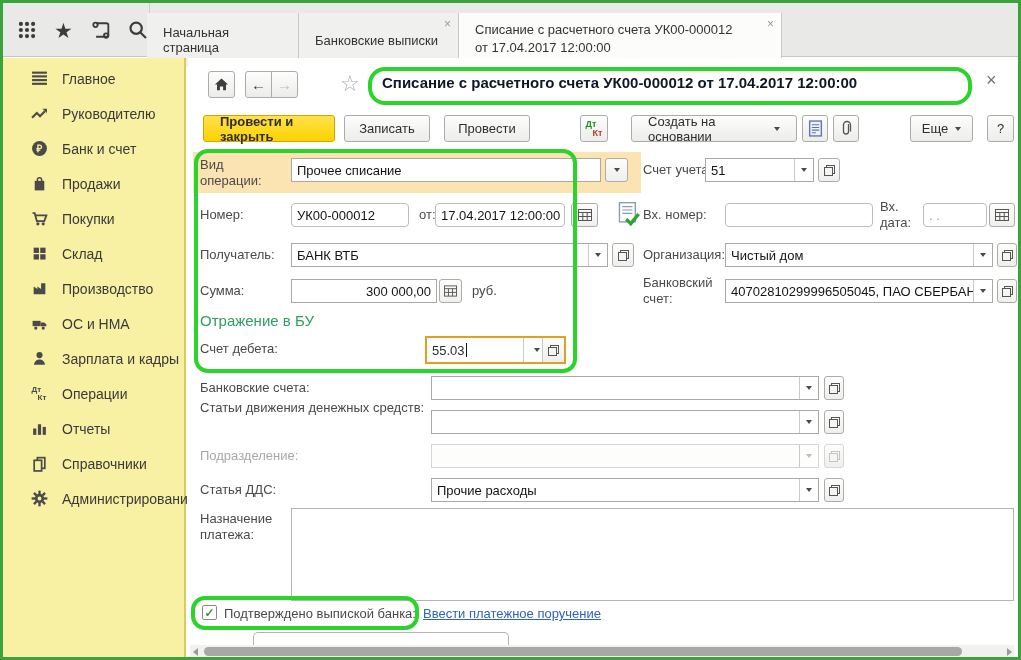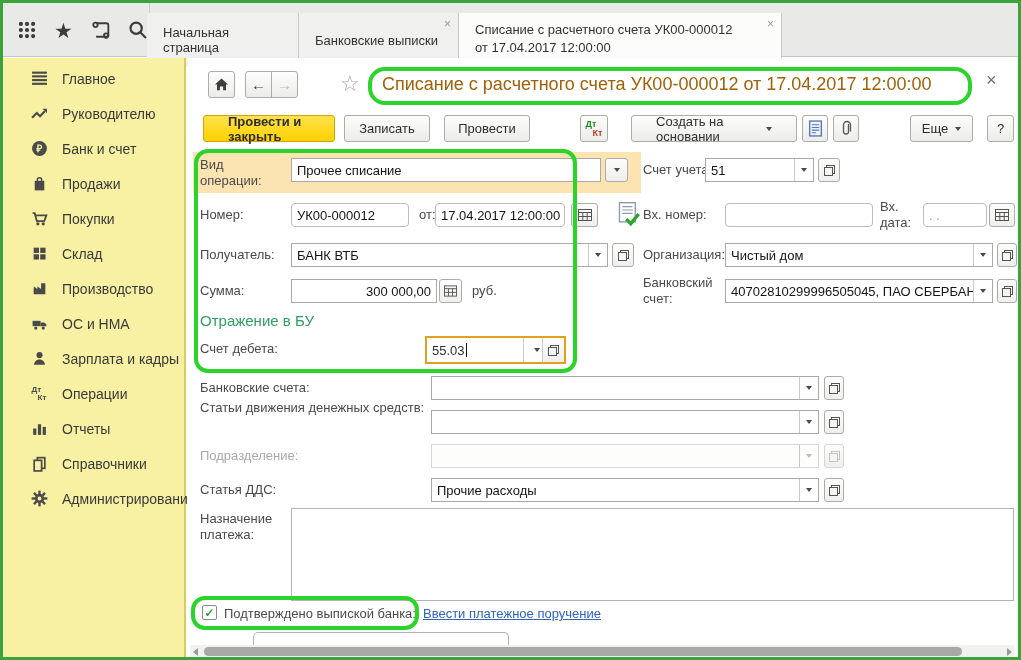--- a/index.html
+++ b/index.html
@@ -23,31 +23,31 @@
   .sbitem{display:flex;align-items:center;gap:14px;height:35px;padding-left:27px;font-size:14px;color:#3a3a3a;cursor:default;}
   .sbitem .ic{width:18px;height:18px;display:flex;align-items:center;justify-content:center;flex:0 0 18px;}
   .sbitem svg{display:block;}
   .dtkt-gray{font-size:8px;font-weight:bold;line-height:8px;color:#4a4a4a;display:block;}
   .dtkt-gray i{font-style:normal;display:block;}
   .dtkt-gray i:last-child{margin-left:6px;}
 
   
   .content{position:absolute;left:185px;top:55px;right:0;bottom:0;background:#fff;}
   .btn{position:absolute;height:27px;background:linear-gradient(#fdfdfc,#ececea);border:1px solid #acacaa;border-radius:3px;
-       display:flex;align-items:center;justify-content:center;font-size:13px;color:#2e2e2e;padding:0 24px;}
+       display:flex;align-items:center;justify-content:center;font-size:13px;color:#2e2e2e;padding:0 16px;}
   .btn.ic{padding:0;}
   .primary{background:linear-gradient(#ffe14d,#ffd200);border-color:#cfa700;font-weight:bold;}
   .navgrp .btn{border-radius:0;}
   .tri{width:0;height:0;border-left:3.5px solid transparent;border-right:3.5px solid transparent;border-top:4px solid #4a4a4a;display:inline-block;margin-left:7px;}
   .tri.dis{border-top-color:#bcbcba;}
   .dtkt-col{font-size:9px;font-weight:bold;line-height:9px;}
   .dtkt-col .dt{color:#1d8f1d;display:block;text-align:left;}
   .dtkt-col .kt{color:#c0392b;display:block;margin-left:7px;}
 
-  .title{position:absolute;left:194px;top:16px;width:575px;font-size:18px;color:#a16207;white-space:nowrap;overflow:hidden;}
+  .title{position:absolute;left:194px;top:16px;width:575px;font-size:15px;color:#0f172a;white-space:nowrap;overflow:hidden;font-weight:bold;}
   .hstar{position:absolute;left:152px;top:13px;font-size:22px;color:#a9a9a7;}
   .hclose{position:absolute;left:798px;top:12px;font-size:18px;color:#707070;}
 
   .lbl{position:absolute;font-size:13px;color:#4a4a4a;line-height:16px;}
   .lbl.dis{color:#a8a8a6;}
   .inp{position:absolute;height:24px;background:#fff;border:1px solid #a9a9a7;display:flex;align-items:center;padding:0 5px;font-size:13px;color:#141414;white-space:nowrap;overflow:hidden;}
   .inp.rounded{border-radius:4px;border-color:#bdbdbb;}
   .inp.right{justify-content:flex-end;}
   .ph{color:#9a9a98;}
   .combo{position:absolute;height:24px;background:#fff;border:1px solid #a9a9a7;display:flex;align-items:stretch;font-size:13px;color:#141414;}

